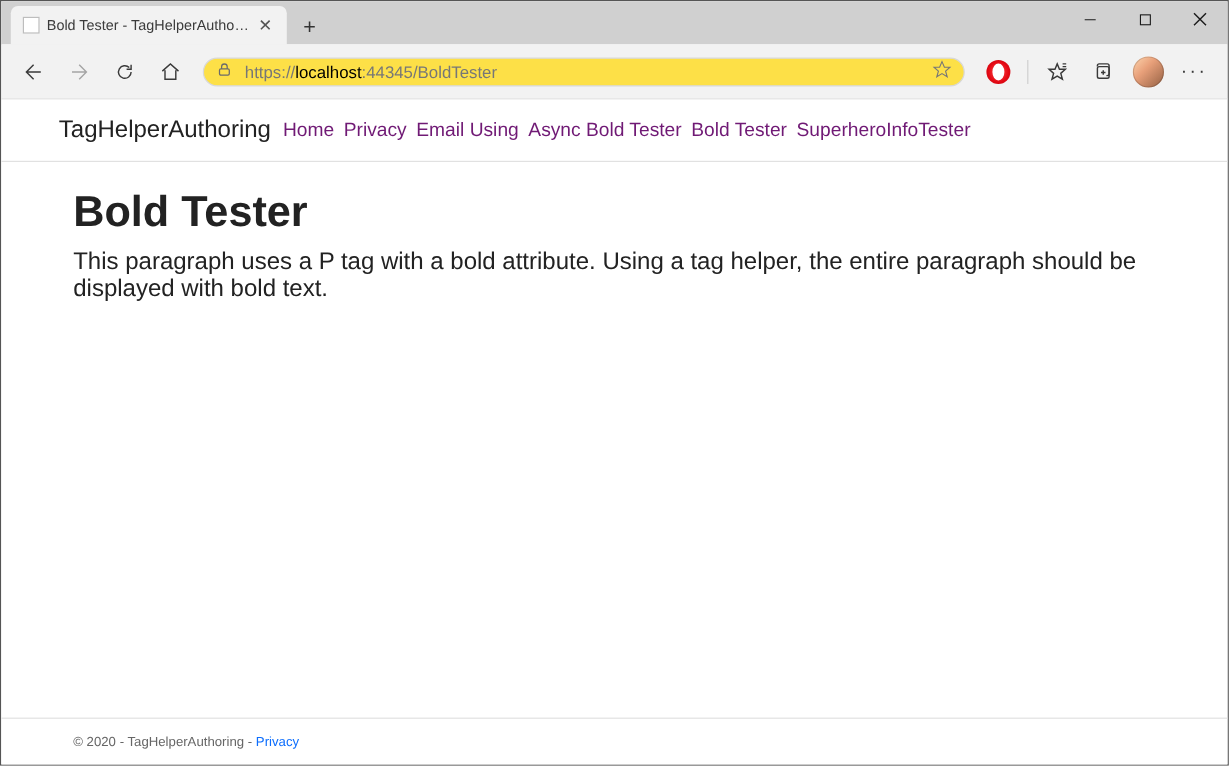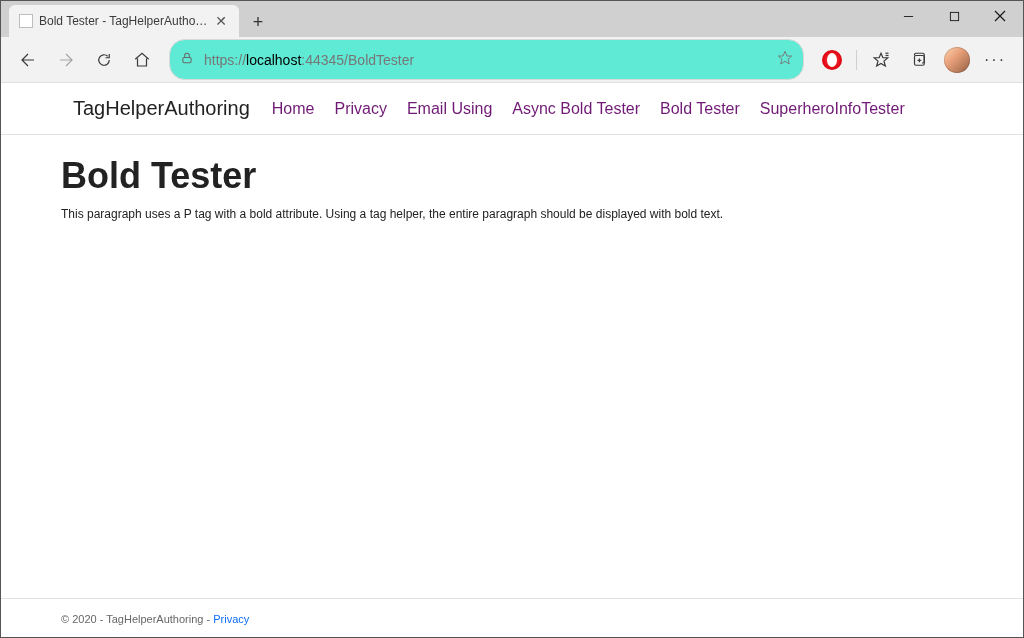--- a/index.html
+++ b/index.html
@@ -70,22 +70,22 @@
     .tool-icon {
       width: 34px; height: 34px; border-radius: 4px;
       display: flex; align-items: center; justify-content: center;
       color: #3a3a3a;
     }
     .tool-icon.disabled { color: #a5a5a5; }
     .tool-icon svg { width: 18px; height: 18px; }
 
     .addr-bar {
       flex: 1;
-      height: 41px;
-      background: #5eead4;
+      height: 24px;
+      background: #fde047;
       border: 1px solid #d8d8d8;
       border-radius: 16px;
       display: flex;
       align-items: center;
       padding: 0 10px;
       margin: 0 6px;
       font-size: 14px;
       color: #333;
     }
     .addr-bar .lock { color: #6b6b6b; margin-right: 10px; }
@@ -119,39 +119,39 @@
     .page {
       height: calc(638px - 36px - 46px);
       background: #fff;
       display: flex;
       flex-direction: column;
     }
     .site-nav {
       border-bottom: 1px solid #e1e1e1;
       display: flex;
       align-items: center;
-      padding: 0 72px;
+      padding: 0 48px;
       height: 52px;
-      gap: 20px;
+      gap: 8px;
       font-size: 16px;
     }
     .brand { font-size: 20px; color: #222; margin-right: 2px; }
     .nav-link { color: #701a75; }
 
     .content {
       flex: 1;
       padding: 20px 60px;
     }
     .content h1 {
       font-size: 36px;
       font-weight: 600;
       color: #222;
       margin-bottom: 10px;
     }
-    .content p { font-size: 12px; color: #222; margin-bottom: 18px; }
+    .content p { font-size: 20px; color: #222; margin-bottom: 18px; }
     .content p.bold { font-weight: 700; }
 
     .footer {
       border-top: 1px solid #e1e1e1;
       padding: 14px 60px;
       font-size: 11px;
       color: #666;
     }
     .footer .priv-link { color: #0d6efd; }
   </style>

